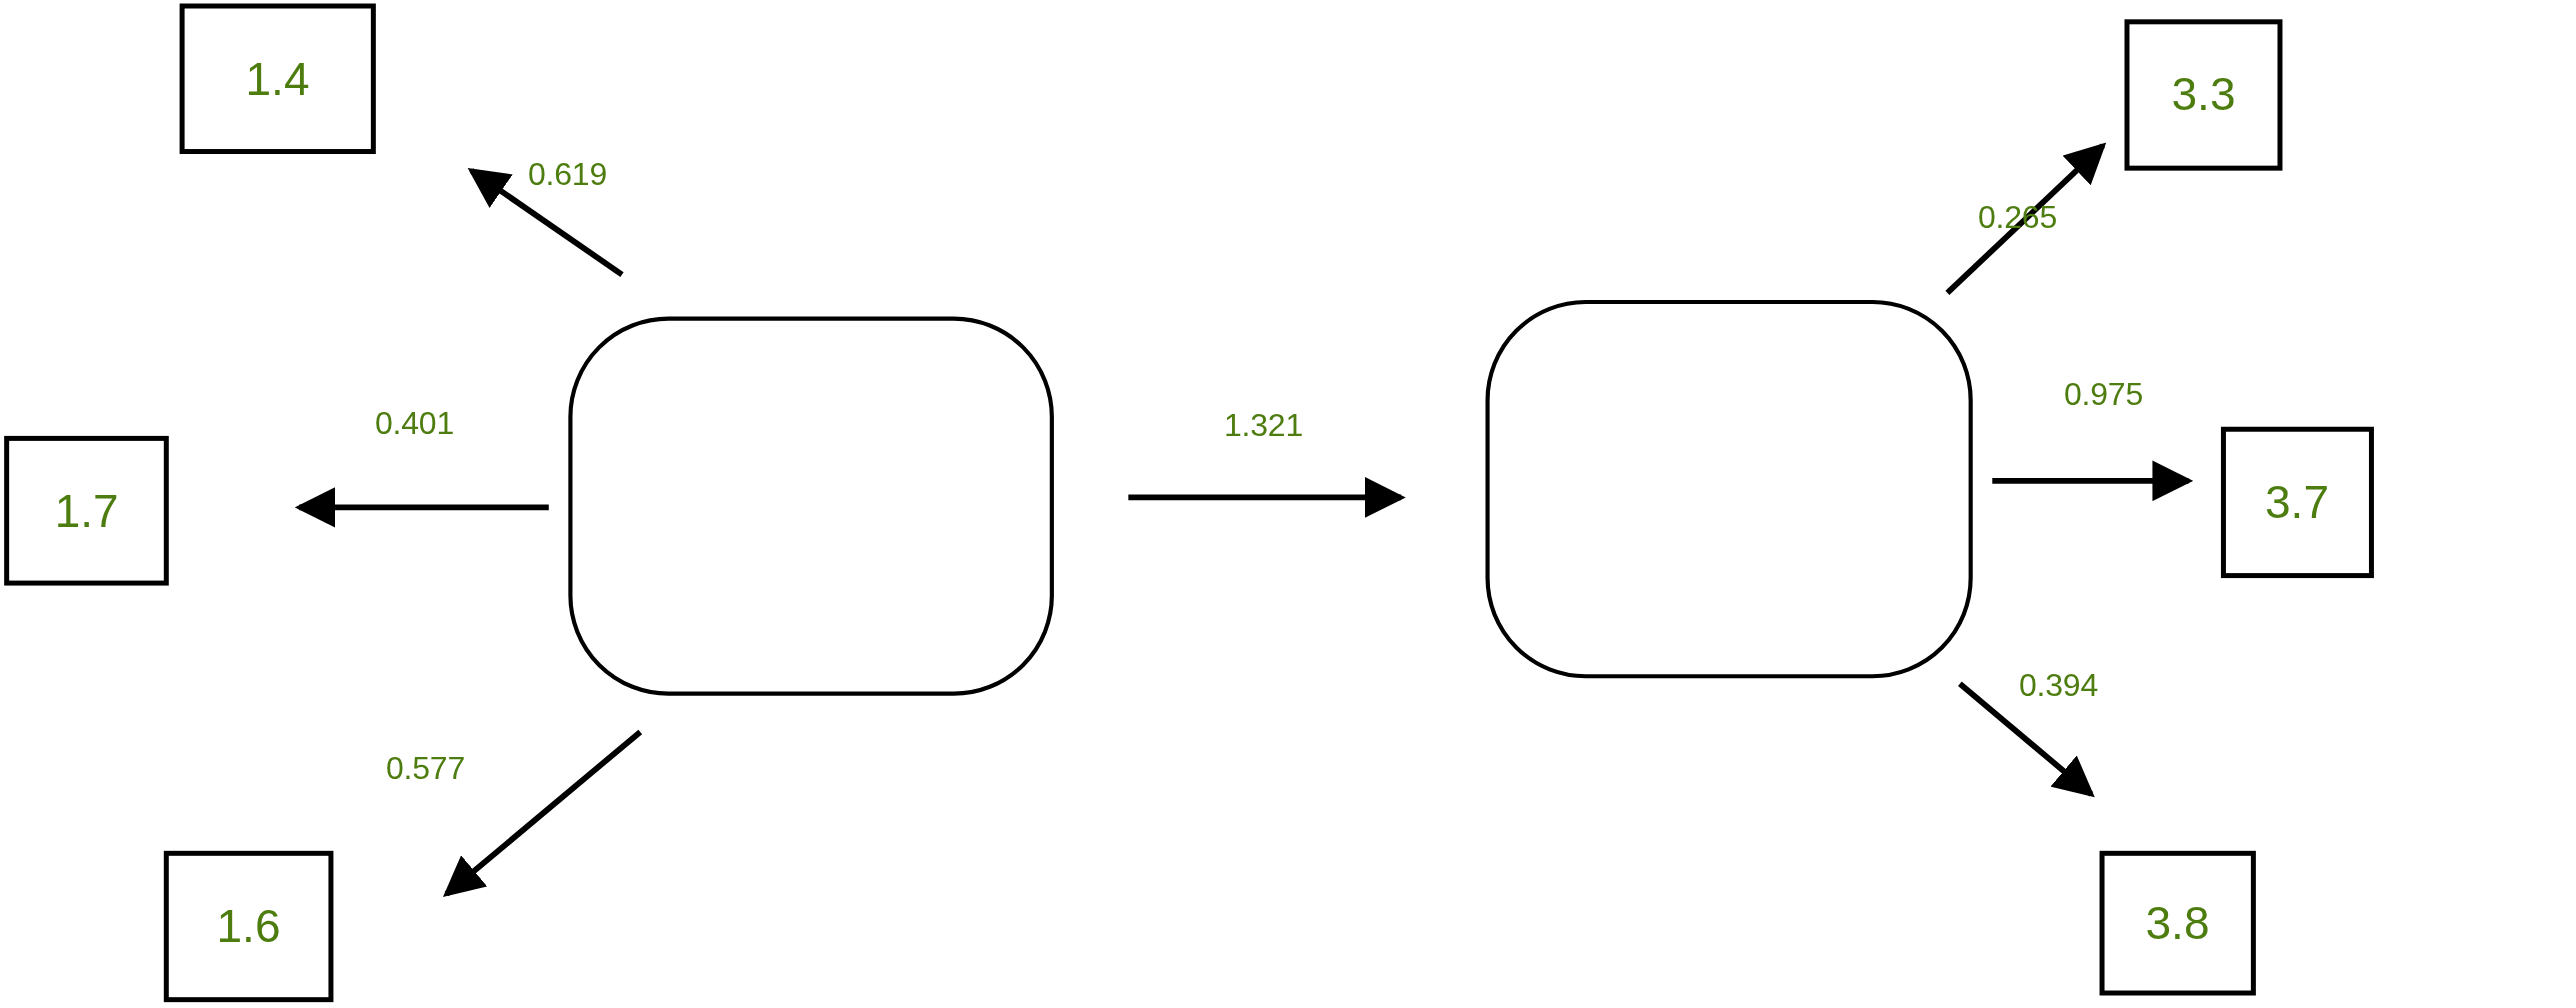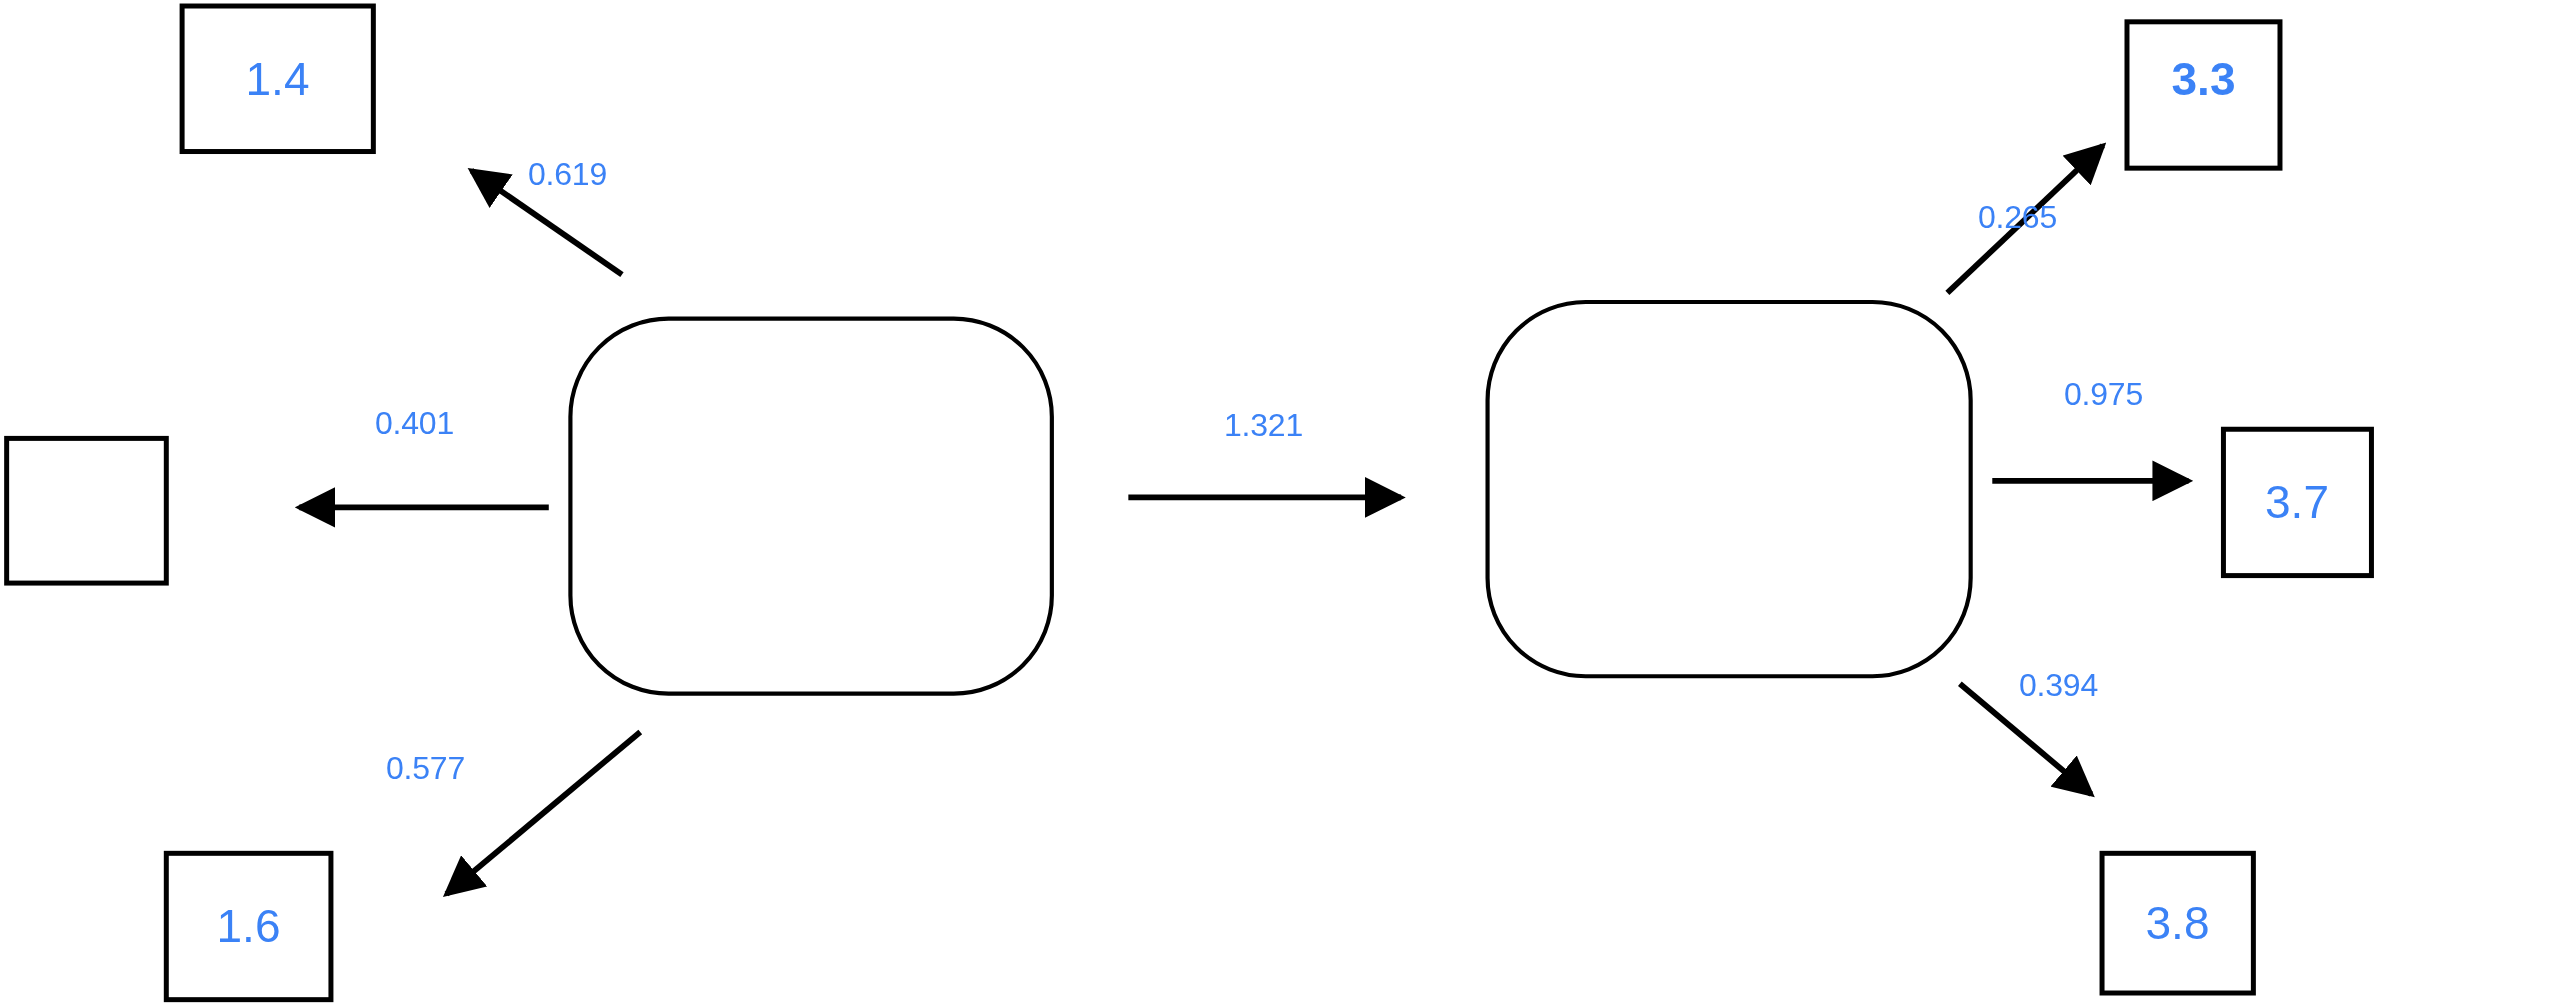--- a/index.html
+++ b/index.html
@@ -29,21 +29,21 @@
   .node-label,
   .ind-label,
   .edge-label {
     position: absolute;
     display: flex;
     align-items: center;
     justify-content: center;
     text-align: right;
     pointer-events: none;
     white-space: pre-line;
-    color: #3b82f6;
+    color: #4d7c0f;
   }
   .node-label {
     font-size: 41px;
     line-height: 1.18;
     letter-spacing: -0.3px;
   }
   .ind-label {
     font-size: 46px;
     line-height: 1;
   }
@@ -85,22 +85,23 @@
 
     <line x1="2342" y1="352" x2="2529" y2="175" stroke="#000000" stroke-width="7" marker-end="url(#arrowhead)"></line>
 
     <line x1="2396" y1="578" x2="2632" y2="578" stroke="#000000" stroke-width="7" marker-end="url(#arrowhead)"></line>
 
     <line x1="2357" y1="822" x2="2515" y2="955" stroke="#000000" stroke-width="7" marker-end="url(#arrowhead)"></line>
   </svg>
 
 
   <div class="ind-label" style="left:182px; top:5.8px; width:191px; height:146px;">1.4</div>
+  <div class="ind-label" style="left:6.7px; top:438px; width:160px; height:145px;">1.7</div>
   <div class="ind-label" style="left:166px; top:853px; width:165px; height:146px;">1.6</div>
-  <div class="ind-label" style="left:2127px; top:6px; width:153px; height:146px;font-weight:bold;">3.3</div>
+  <div class="ind-label" style="left:2127px; top:21px; width:153px; height:146px;">3.3</div>
   <div class="ind-label" style="left:2223px; top:429px; width:148px; height:146px;">3.7</div>
   <div class="ind-label" style="left:2102px; top:853px; width:151px; height:140px;">3.8</div>
 
   <div class="edge-label" style="left:501px; top:154px; width:133px; height:40px;">0.619</div>
   <div class="edge-label" style="left:348px; top:403px; width:133px; height:40px;">0.401</div>
   <div class="edge-label" style="left:359px; top:748px; width:133px; height:40px;">0.577</div>
   <div class="edge-label" style="left:1197px; top:405px; width:133px; height:40px;">1.321</div>
   <div class="edge-label" style="left:1951px; top:197px; width:133px; height:40px;">0.265</div>
   <div class="edge-label" style="left:2037px; top:374px; width:133px; height:40px;">0.975</div>
   <div class="edge-label" style="left:1992px; top:665px; width:133px; height:40px;">0.394</div>

